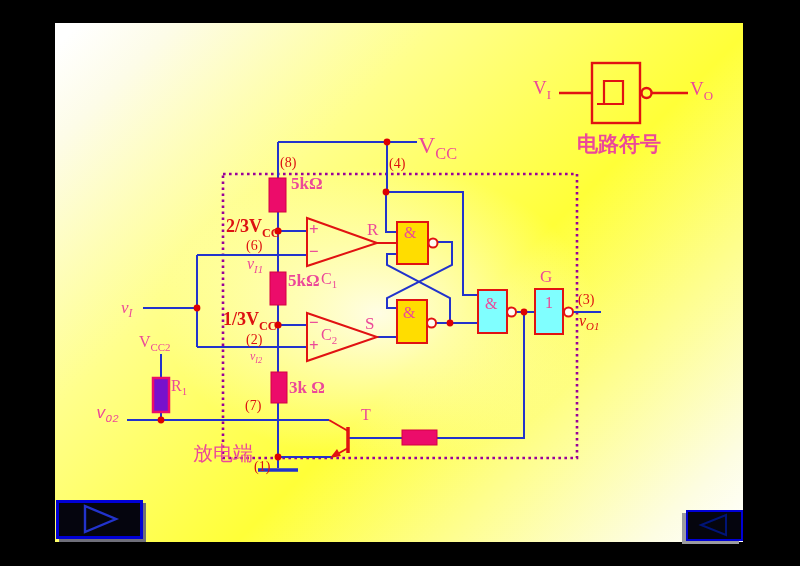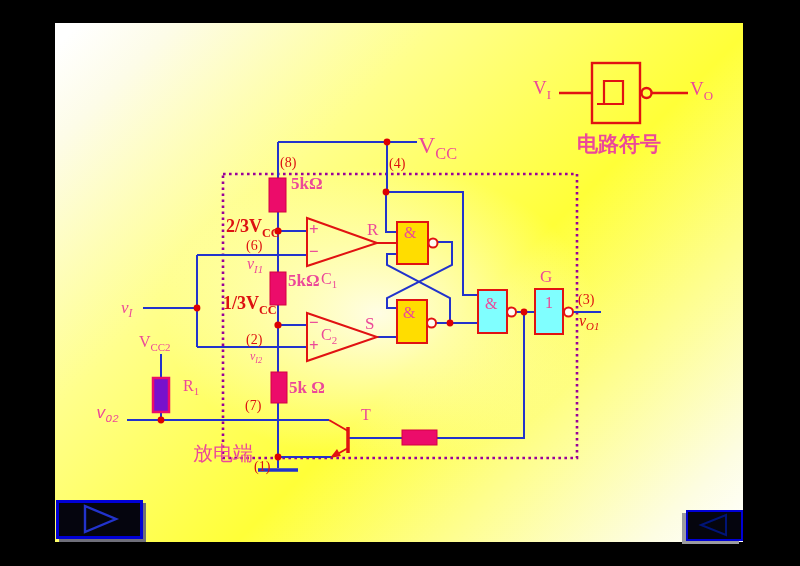--- a/index.html
+++ b/index.html
@@ -119,28 +119,28 @@
 </svg>
 
 <div class="lbl" style="left:418px;top:133px;font-size:24px;text-align:center;"><span>V</span><sub>CC</sub></div>
 <div class="lbl red" style="left:280px;top:156px;font-size:14px;"><span>(8)</span></div>
 <div class="lbl red" style="left:389px;top:157px;font-size:14px;"><span>(4)</span></div>
 <div class="lbl b" style="left:291px;top:175px;font-size:17px;"><span>5kΩ</span></div>
 <div class="lbl red b" style="left:226px;top:217px;font-size:18px;"><span>2/3V</span><sub>CC</sub></div>
 <div class="lbl red" style="left:246px;top:239px;font-size:14px;"><span>(6)</span></div>
 <div class="lbl it" style="left:247px;top:256px;font-size:16px;"><span>v</span><sub>I1</sub></div>
 <div class="lbl b" style="left:288px;top:272px;font-size:17px;"><span>5kΩ</span></div>
-<div class="lbl red b" style="left:223px;top:294px;font-size:18px;"><span>1/3V</span><sub>CC</sub></div>
+<div class="lbl red b" style="left:223px;top:310px;font-size:18px;"><span>1/3V</span><sub>CC</sub></div>
 <div class="lbl red" style="left:246px;top:333px;font-size:14px;"><span>(2)</span></div>
 <div class="lbl it" style="left:250px;top:350px;font-size:12px;"><span>v</span><sub>I2</sub></div>
-<div class="lbl b" style="left:289px;top:379px;font-size:17px;"><span>5k Ω</span></div>
+<div class="lbl b" style="left:289px;top:379px;font-size:17px;"><span>3k Ω</span></div>
 <div class="lbl red" style="left:245px;top:399px;font-size:14px;"><span>(7)</span></div>
 <div class="lbl it" style="left:121px;top:299px;font-size:17px;"><span>v</span><sub>I</sub></div>
 <div class="lbl" style="left:139px;top:334px;font-size:16px;"><span>V</span><sub>CC2</sub></div>
-<div class="lbl" style="left:171px;top:378px;font-size:16px;padding-left:12px;"><span>R</span><sub>1</sub></div>
+<div class="lbl" style="left:171px;top:378px;font-size:16px;"><span>R</span><sub>1</sub></div>
 <div class="lbl it" style="left:96px;top:406px;font-size:16px;font-family:Liberation Mono, monospace;"><span>v</span><sub>O2</sub></div>
 <div class="lbl cjk" style="left:193px;top:443px;font-size:20px;"><span>放电端</span></div>
 <div class="lbl red" style="left:254px;top:460px;font-size:14px;"><span>(1)</span></div>
 
 <div class="lbl" style="left:321px;top:233px;font-size:16px;margin-top:38px;"><span>C</span><sub>1</sub></div>
 <div class="lbl sb" style="left:309px;top:221px;font-size:17px;"><span>+</span></div>
 <div class="lbl sb" style="left:309px;top:243px;font-size:17px;"><span>−</span></div>
 <div class="lbl" style="left:367px;top:221px;font-size:17px;"><span>R</span></div>
 
 <div class="lbl" style="left:321px;top:327px;font-size:16px;"><span>C</span><sub>2</sub></div>

